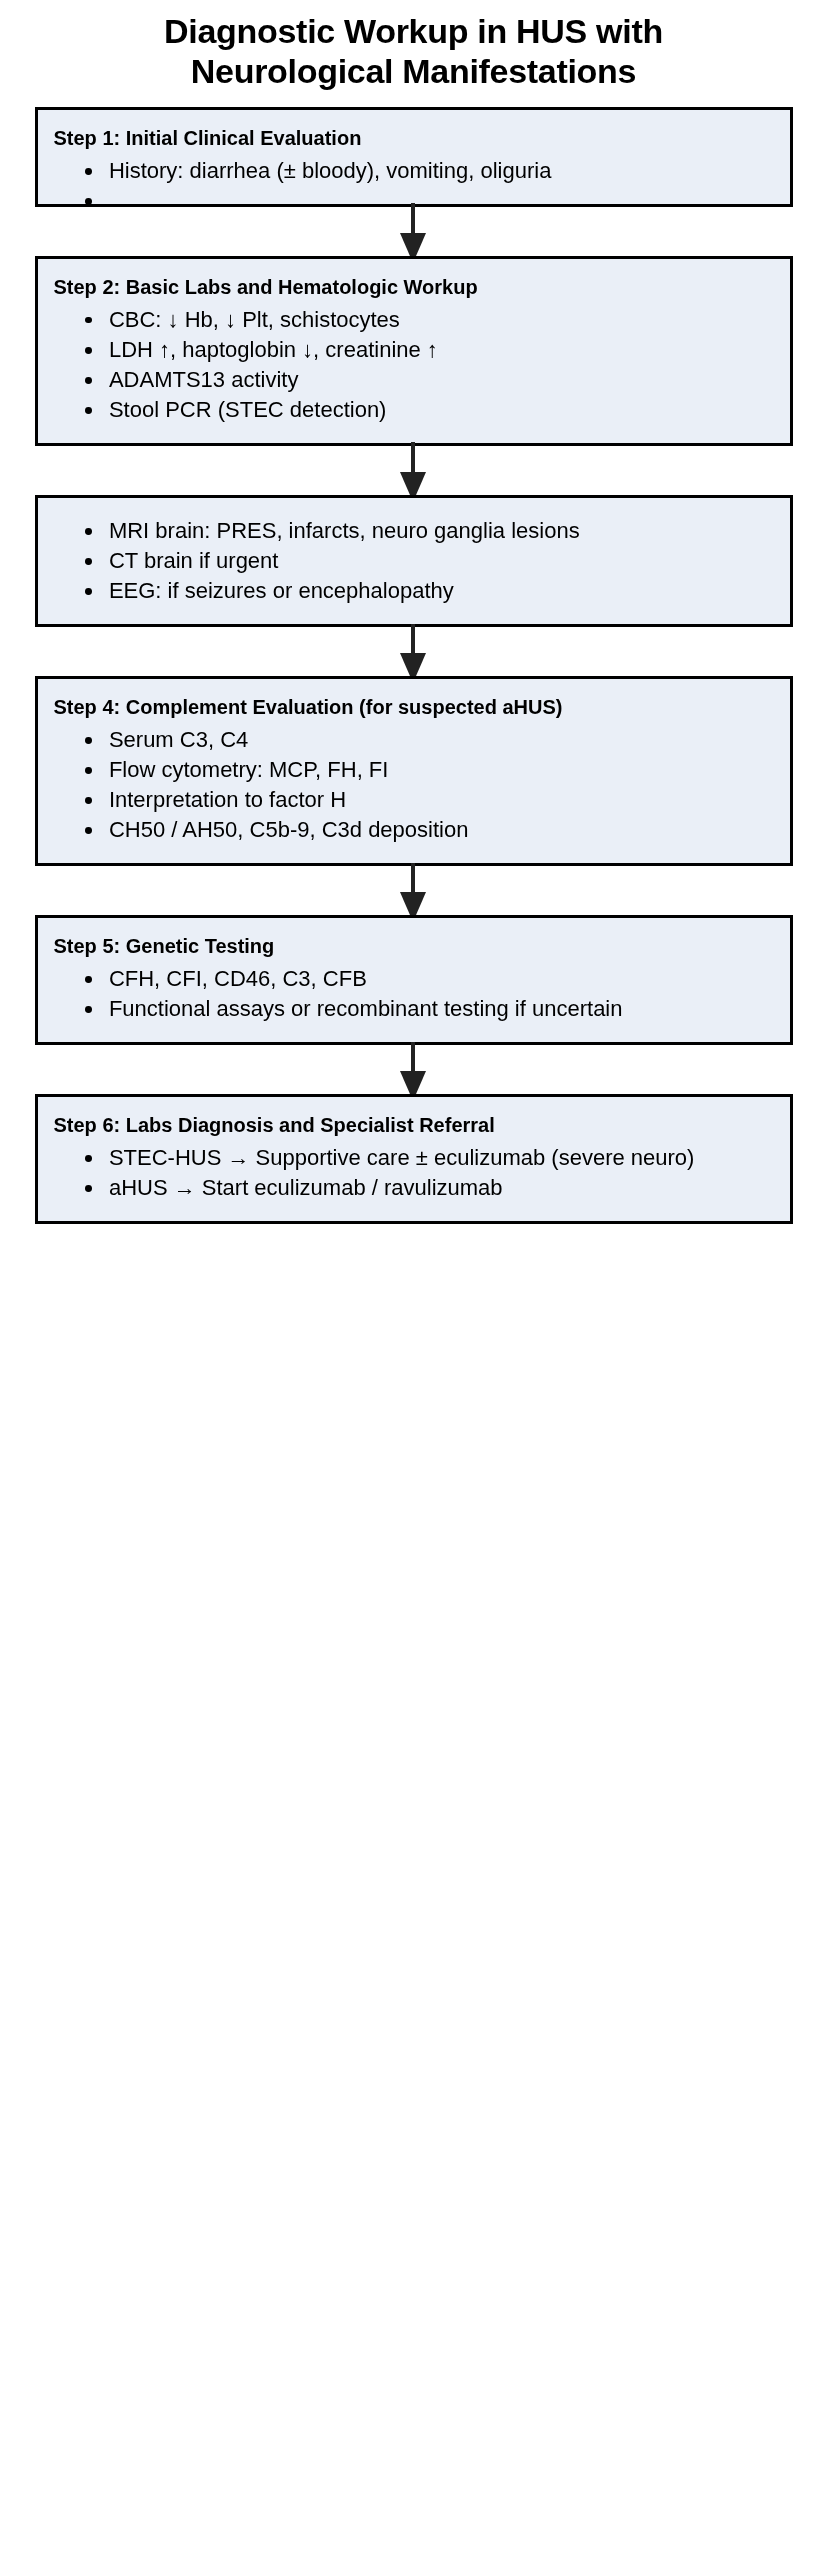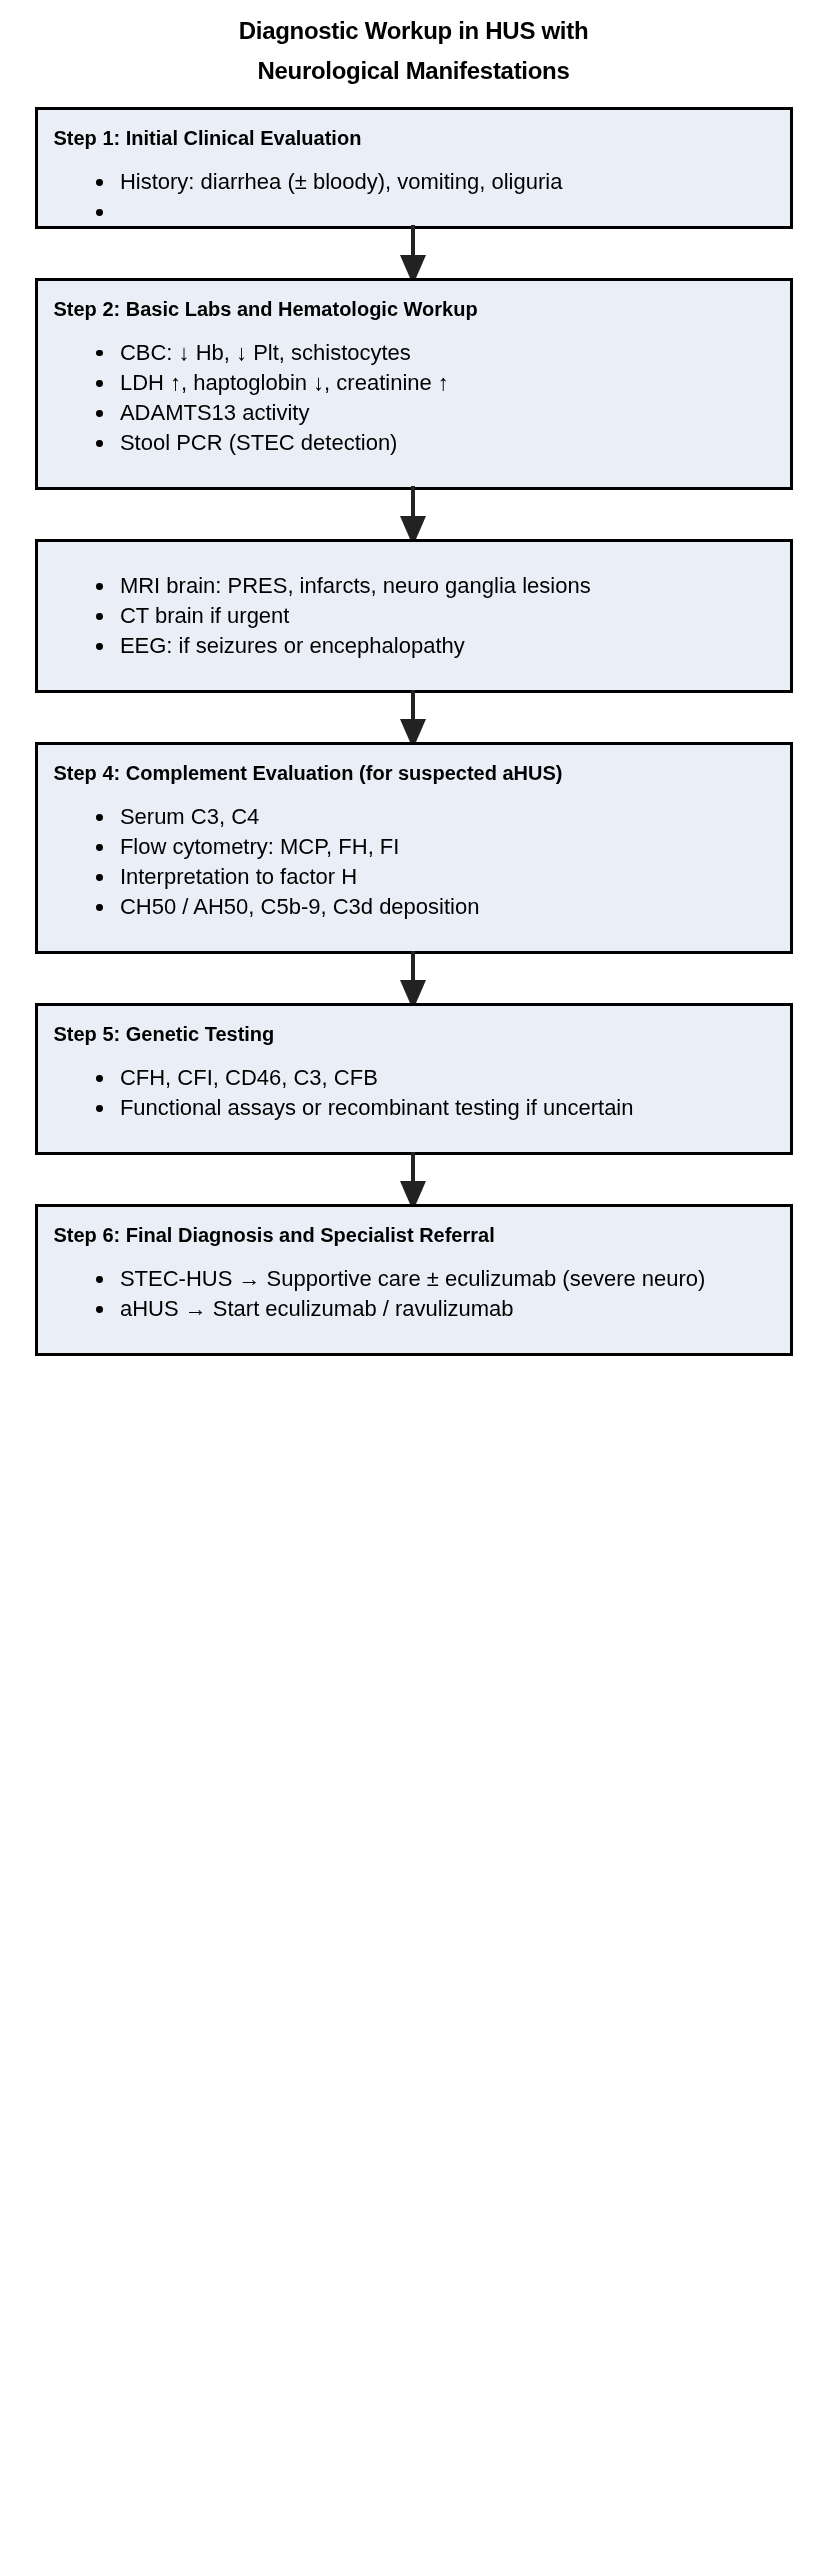--- a/index.html
+++ b/index.html
@@ -20,21 +20,21 @@
     width: 827px;
     height: 2576px;
     overflow: hidden;
     box-sizing: border-box;
   }
   
   .title {
     width: 827px;
     text-align: center;
     font-weight: bold;
-    font-size: 24px;
+    font-size: 34px;
     line-height: 40px;
     letter-spacing: -0.3px;
     padding-top: 11.2px;
     box-sizing: border-box;
     font-stretch: condensed;
   }
   .title .tline { display: block; white-space: nowrap; }
 
   
   .flow {
@@ -53,21 +53,21 @@
   }
   .step-title {
     font-weight: bold;
     font-size: 20px;
     line-height: 28px;
     margin: 0 0 1.2px 0;
     font-stretch: condensed;
   }
   ul.bullets {
     list-style: none;
-    margin: 15px;
+    margin: 4px;
     padding: 0 0 0 22.4px;
   }
   ul.bullets li {
     position: relative;
     font-size: 22px;
     line-height: 29px;
     padding-left: 29px;
     margin: 0 0 1.2px 0;
     font-stretch: condensed;
   }
@@ -182,21 +182,21 @@
         <li><span class="dot"></span><span>Functional assays or recombinant testing if uncertain</span></li>
       </ul>
     </div>
 
     <div class="connector">
       <div class="shaft"></div>
       <div class="head"></div>
     </div>
 
     <div class="step-box">
-      <div class="step-title">Step 6: Final Diagnosis and Specialist Referral</div>
+      <div class="step-title">Step 6: Labs Diagnosis and Specialist Referral</div>
       <ul class="bullets">
         <li><span class="dot"></span><span>STEC-HUS → Supportive care ± eculizumab (severe neuro)</span></li>
         <li><span class="dot"></span><span>aHUS → Start eculizumab / ravulizumab</span></li>
       </ul>
     </div>
 
   </div>
 </div>
 
 

